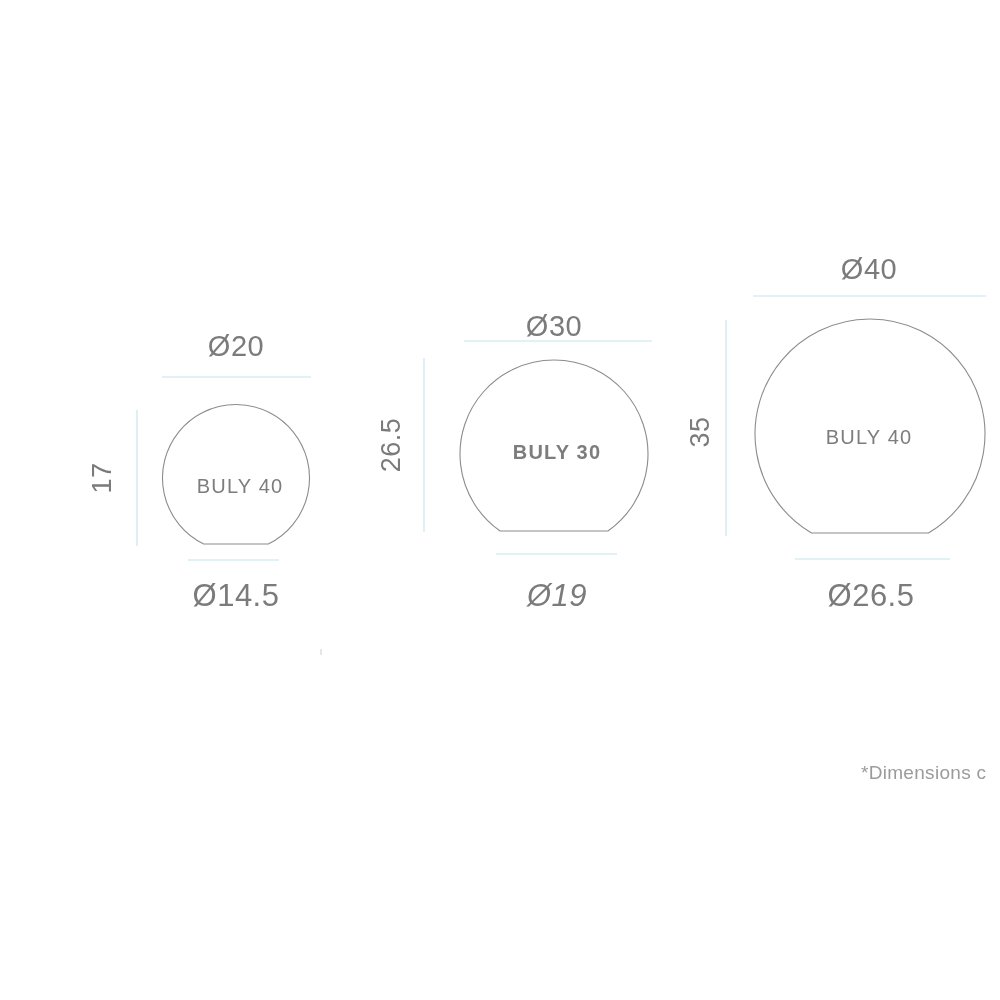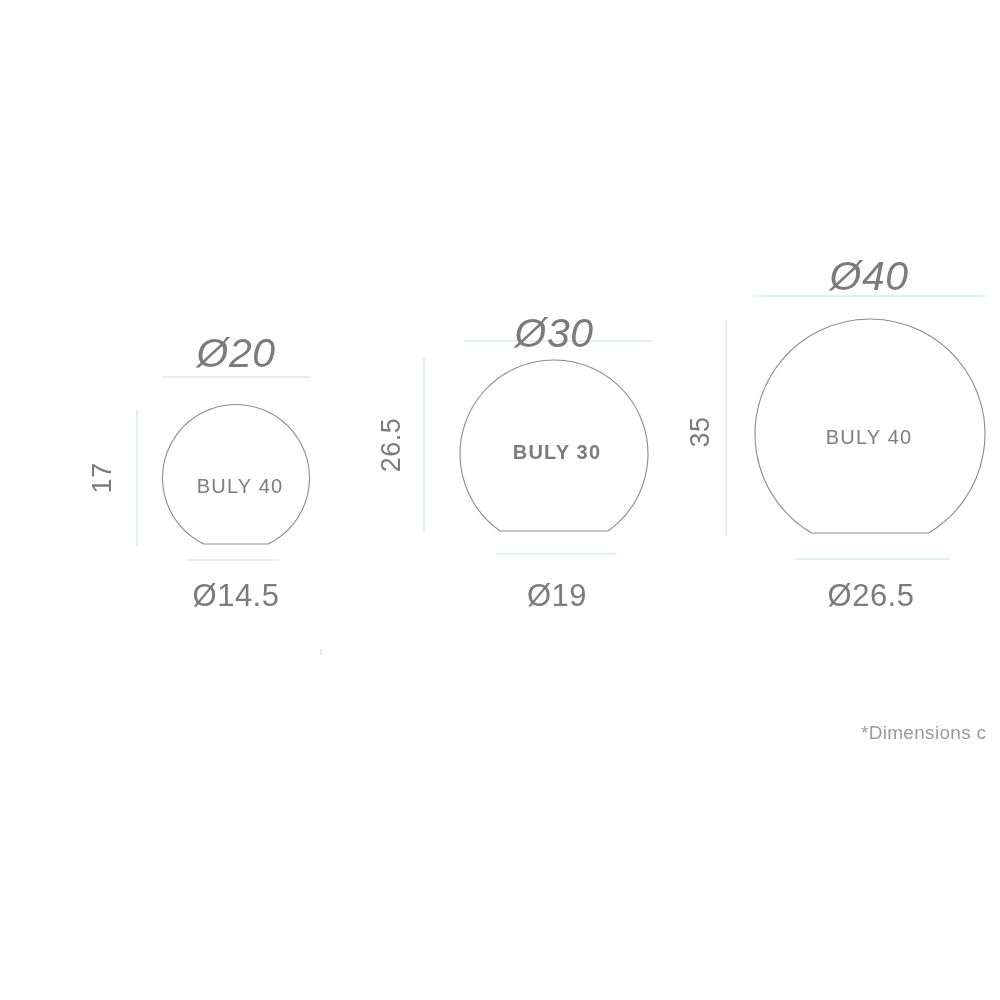--- a/index.html
+++ b/index.html
@@ -28,23 +28,22 @@
   }
   .dim-text {
     position: absolute;
     color: #7b7b7b;
     font-weight: 400;
     letter-spacing: 0.5px;
     white-space: nowrap;
     font-family: "Liberation Sans", "DejaVu Sans", sans-serif;
   }
   .dim-top {
-    font-size: 41px;
+    font-size: 29px;
     transform: translateX(-50%);
-    font-style: italic;
   }
   .dim-bottom {
     font-size: 31px;
     transform: translateX(-50%);
     text-align: center;
   }
   .dim-side {
     font-size: 27px;
     transform-origin: 50% 50%;
     transform: translate(-50%, -50%) rotate(-90deg);
@@ -58,20 +57,21 @@
     transform: translate(-50%, -50%);
     font-family: "Liberation Sans", "DejaVu Sans", sans-serif;
   }
   .footnote {
     position: absolute;
     color: #9b9b9b;
     font-size: 19px;
     letter-spacing: 0.3px;
     white-space: nowrap;
     font-family: "Liberation Sans", "DejaVu Sans", sans-serif;
+    margin-top: 40px;
   }
   .speck {
     position: absolute;
     width: 2px;
     height: 6px;
     background: #e6e6e6;
   }
 </style>
 </head>
 <body>
@@ -94,21 +94,21 @@
         <line x1="795" y1="559" x2="950" y2="559" stroke="#d8ecf2" stroke-width="1.6"></line>
       </g>
   </svg>
 
   <div id="text-layer">
       <div class="dim-text dim-top" style="left: 236px; top: 330px;">Ø20</div>
       <div class="dim-text dim-bottom" style="left: 236px; top: 578px;">Ø14.5</div>
       <div class="dim-text dim-side" style="left: 102px; top: 478px;">17</div>
       <div class="body-label" style="left: 240px; top: 486px;">BULY 40</div>
       <div class="dim-text dim-top" style="left: 554px; top: 310px;">Ø30</div>
-      <div class="dim-text dim-bottom" style="left: 557px; top: 578px;">Ø19</div>
+      <div class="dim-text dim-bottom" style="left: 557px; top: 578px; font-style: italic;">Ø19</div>
       <div class="dim-text dim-side" style="left: 391px; top: 445px;">26.5</div>
       <div class="body-label" style="left: 557px; top: 452px; font-weight: bold;">BULY 30</div>
       <div class="dim-text dim-top" style="left: 869px; top: 253px;">Ø40</div>
       <div class="dim-text dim-bottom" style="left: 871px; top: 578px;">Ø26.5</div>
       <div class="dim-text dim-side" style="left: 700px; top: 432px;">35</div>
       <div class="body-label" style="left: 869px; top: 437px;">BULY 40</div>
     </div>
 
   <div class="speck" style="left:320px; top:649px;"></div>
 

